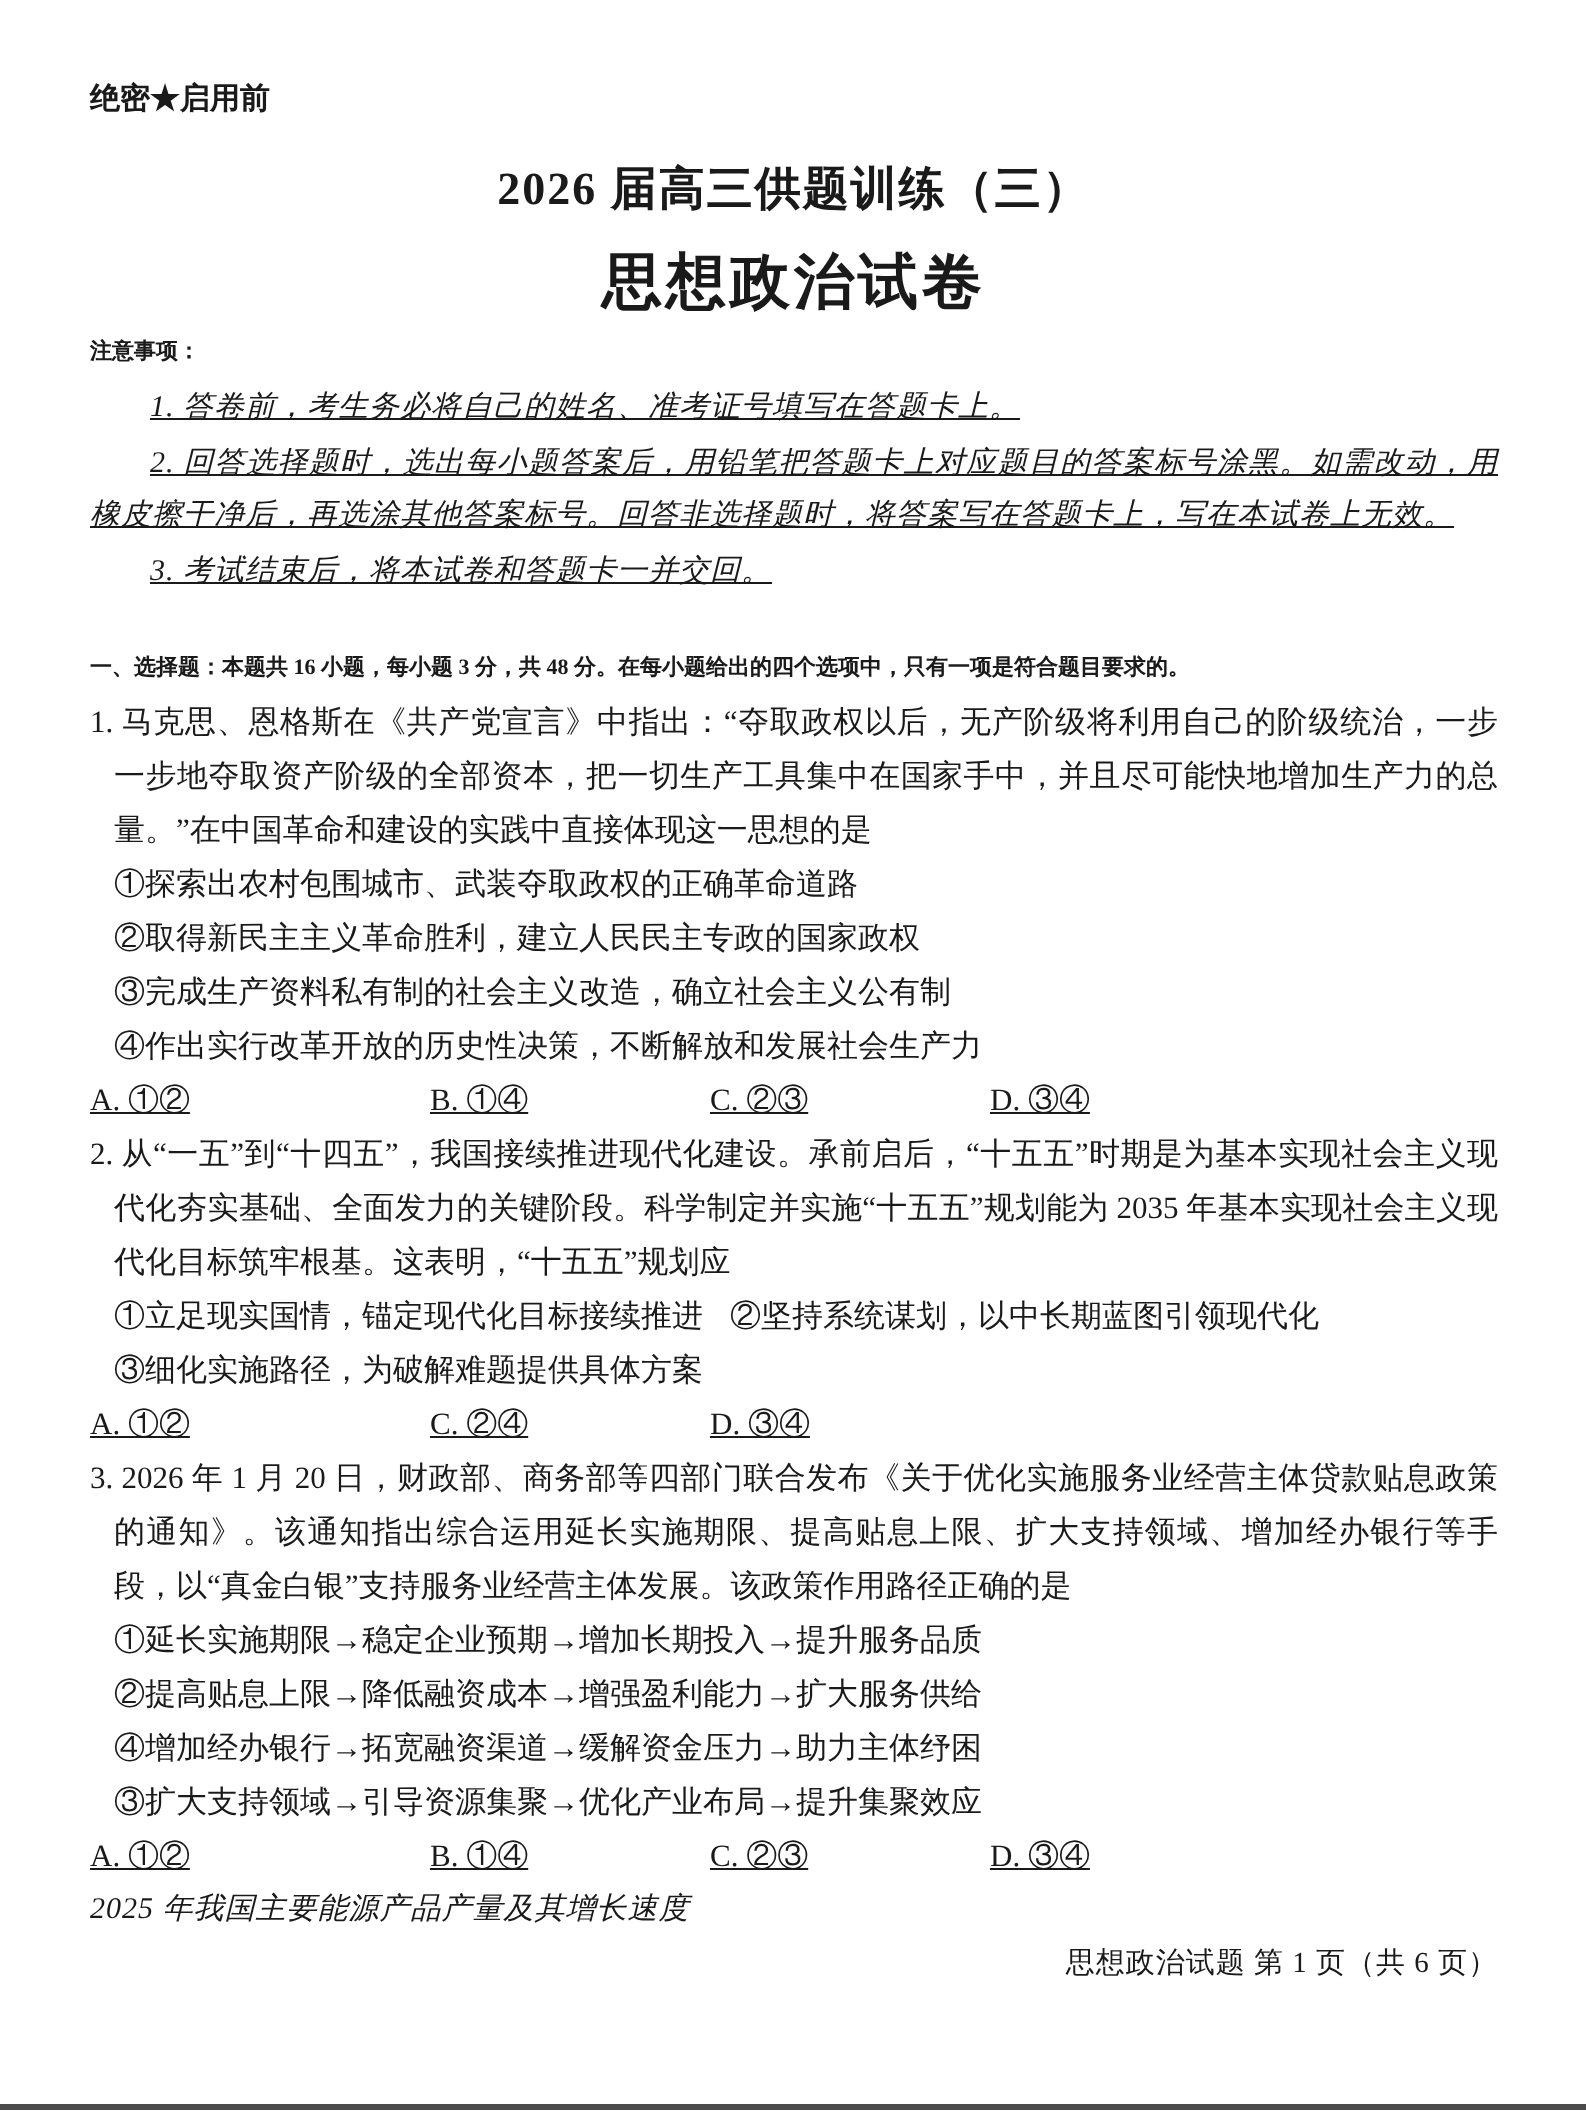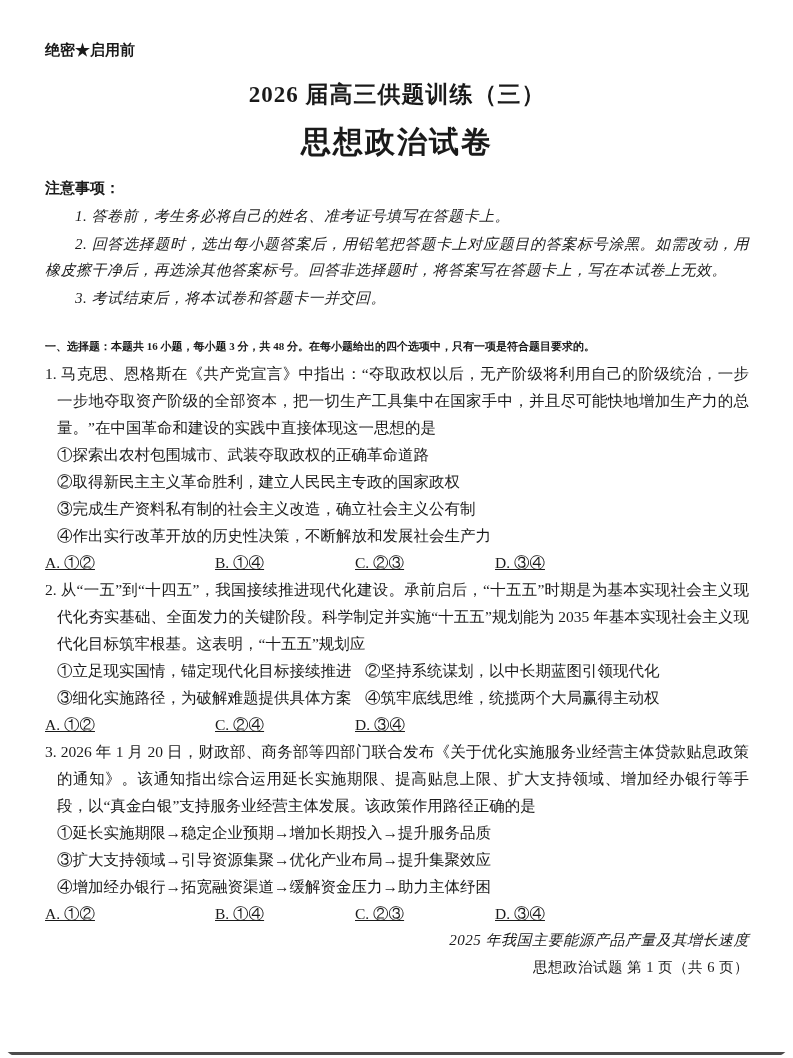--- a/index.html
+++ b/index.html
@@ -1,15 +1,15 @@
 <!DOCTYPE html>
 <html lang="zh"><head>
 <meta charset="utf-8">
 <style>
-  * { margin: 0; padding: 0; box-sizing: border-box; border-radius: 23px; }
+  * { margin: 0; padding: 0; box-sizing: border-box; }
   html, body { width: 793px; background: #ffffff; }
   body {
     position: relative;
     width: 793px;
     height: 1058px;
     overflow: hidden;
     color: #1a1a1a;
     font-family: "Liberation Serif", "DejaVu Serif", serif;
     font-size: 15.5px;
   }
@@ -34,26 +34,26 @@
   }
   .paper-title {
     margin-top: 13px;
     text-align: center;
     font-weight: bold;
     font-size: 30px;
     line-height: 38px;
     letter-spacing: 2px;
   }
   .notice-heading {
-    margin-top: 16px;
+    margin-top: 4px;
     font-weight: bold;
-    font-size: 15px;
+    font-size: 11px;
     line-height: 22px;
   }
-  .notice-list { margin-top: 4px; }
+  .notice-list { margin-top: 4px; text-decoration: underline; }
   .notice-item {
     font-style: italic;               
     font-size: 15px;
     line-height: 26px;
     text-indent: 30px;
     text-align: justify;
     margin-bottom: 2px;
     letter-spacing: 0.5px;
   }
   .section-heading {
@@ -76,21 +76,21 @@
     display: grid;
     grid-template-columns: 308px 1fr;
   }
   .choices {
     display: grid;
     grid-template-columns: 170px 140px 140px 1fr;
     line-height: 27px;
     text-decoration: underline;
   }
   .table-caption {
-    text-align: right;
+    text-align: left;
     font-style: italic;               
     font-size: 15px;
     line-height: 27px;
     letter-spacing: 0.5px;
   }
   .page-footer {
     text-align: right;
     font-size: 14.5px;
     line-height: 27px;
     letter-spacing: 0.5px;
@@ -140,35 +140,35 @@
       <span>D. ③④</span>
     </div>
   </div>
 
   <div class="question">
     <p class="stem"><span>2.</span> <span>从“一五”到“十四五”，我国接续推进现代化建设。承前启后，“十五五”时期是为基本实现社会主义现代化夯实基础、全面发力的关键阶段。科学制定并实施“十五五”规划能为 2035 年基本实现社会主义现代化目标筑牢根基。这表明，“十五五”规划应</span></p>
     <div class="subopts grid2">
       <p>①立足现实国情，锚定现代化目标接续推进</p>
       <p>②坚持系统谋划，以中长期蓝图引领现代化</p>
       <p>③细化实施路径，为破解难题提供具体方案</p>
-      <p>④筑牢底线思维，统揽两个大局赢得主动权</p>
     </div>
     <div class="choices">
       <span>A. ①②</span>
       <span>C. ②④</span>
       <span>D. ③④</span>
     </div>
   </div>
 
   <div class="question">
     <p class="stem"><span>3.</span> <span>2026 年 1 月 20 日，财政部、商务部等四部门联合发布《关于优化实施服务业经营主体贷款贴息政策的通知》。该通知指出综合运用延长实施期限、提高贴息上限、扩大支持领域、增加经办银行等手段，以“真金白银”支持服务业经营主体发展。该政策作用路径正确的是</span></p>
     <div class="subopts">
       <p>①延长实施期限→稳定企业预期→增加长期投入→提升服务品质</p>
+      <p>②提高贴息上限→降低融资成本→增强盈利能力→扩大服务供给</p>
+      <p>④增加经办银行→拓宽融资渠道→缓解资金压力→助力主体纾困</p>
       <p>③扩大支持领域→引导资源集聚→优化产业布局→提升集聚效应</p>
-      <p>④增加经办银行→拓宽融资渠道→缓解资金压力→助力主体纾困</p>
     </div>
     <div class="choices">
       <span>A. ①②</span>
       <span>B. ①④</span>
       <span>C. ②③</span>
       <span>D. ③④</span>
     </div>
   </div>
 
   <div class="question">

